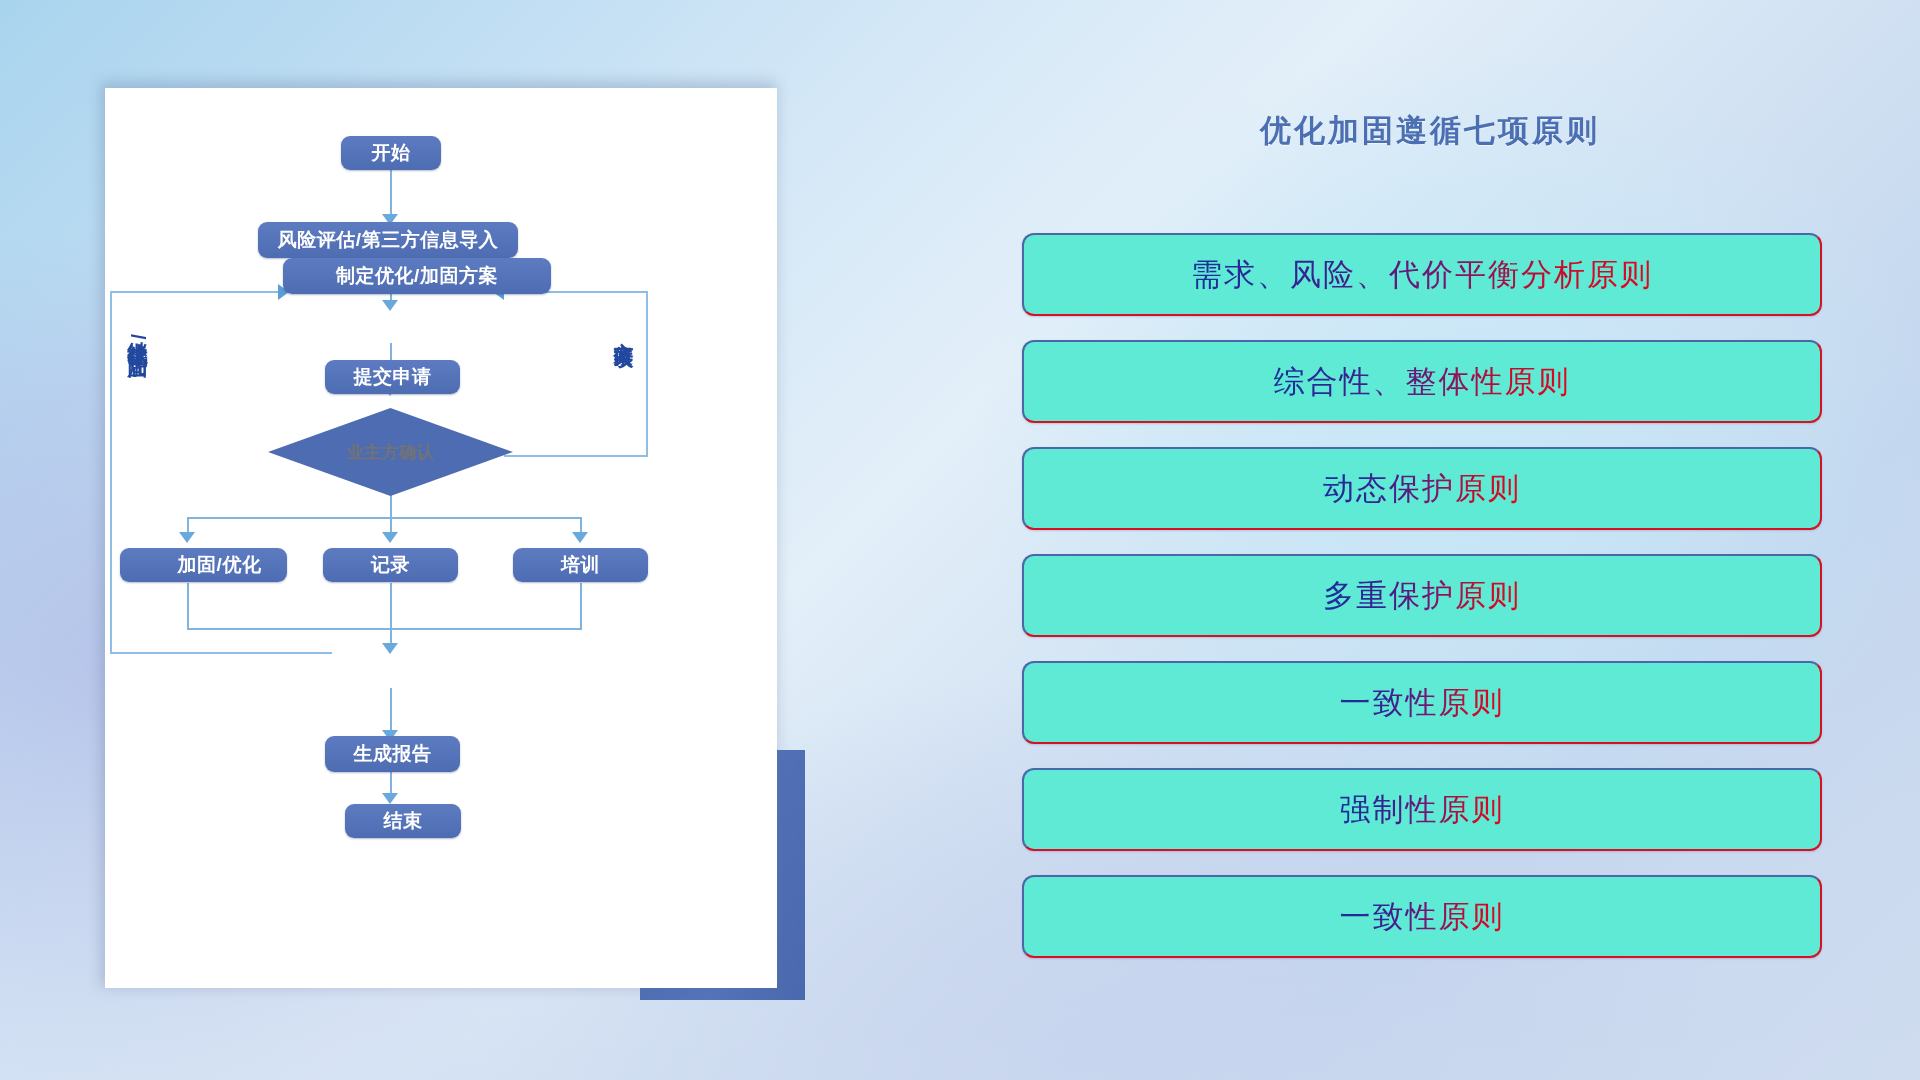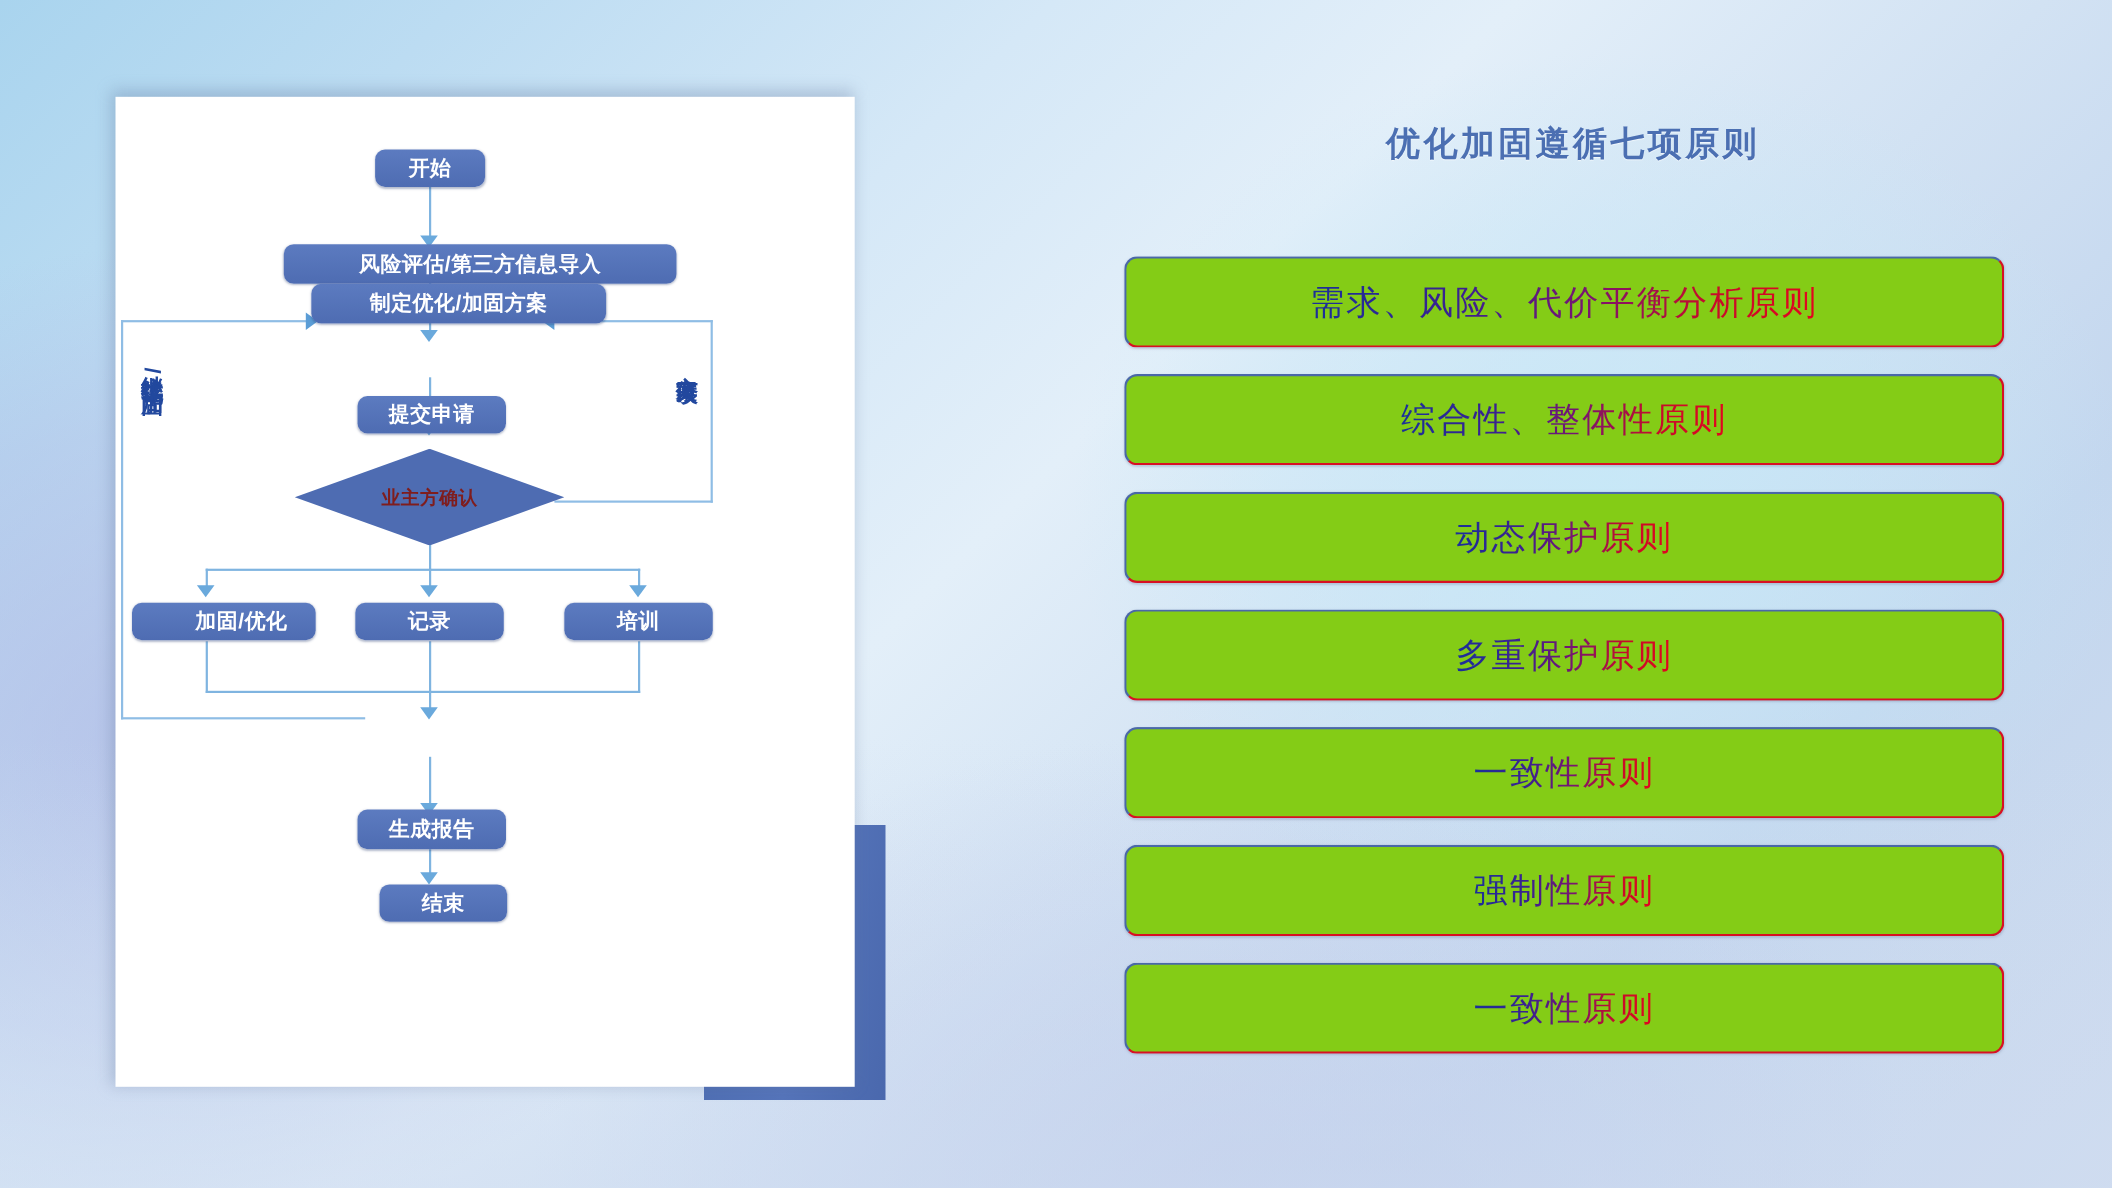--- a/index.html
+++ b/index.html
@@ -65,21 +65,21 @@
     font-weight:bold;
     display:flex;align-items:center;justify-content:center;
     box-shadow:0 1px 2px rgba(40,60,110,.35);
     white-space:nowrap;
     letter-spacing:.5px;
     text-align:center;
   }
   .diamond{
     position:absolute;
     display:flex;align-items:center;justify-content:center;
-    color:#7f1d1d;font-weight:bold;white-space:nowrap;letter-spacing:.5px;
+    color:#737373;font-weight:bold;white-space:nowrap;letter-spacing:.5px;
   }
   .diamond .dshape{
     position:absolute;inset:0;
     background:#4e6cb2;
     clip-path:polygon(50% 0,100% 50%,50% 100%,0 50%);
   }
   .diamond .dtext{position:relative;z-index:2;}
 
   .vlabel{
     position:absolute;
@@ -101,21 +101,21 @@
     letter-spacing:3px;
     text-shadow:0 1px 1px rgba(255,255,255,.65);
   }
   #principle-list{
     position:absolute;left:1022px;top:233px;width:800px;
   }
   .pbox{
     position:relative;
     height:79px;
     margin-bottom:24px;
-    background:#84cc16;
+    background:#5eead4;
     border-radius:12px;
     border-top:2px solid #4a68a8;
     border-left:2px solid #4a68a8;
     border-right:2px solid #d81023;
     border-bottom:2px solid #d81023;
     box-shadow:0 1px 2px rgba(120,135,165,.35);
     display:flex;align-items:center;justify-content:center;text-align:center;
   }
   .ptext{
     font-size:31px;
@@ -179,21 +179,21 @@
   <div class="arw arw-d" style="left:277px;top:555px;"></div>
 
   <div class="ln lnv" style="left:285px;top:600px;height:48px;"></div>
   <div class="arw arw-d" style="left:277px;top:642px;"></div>
 
   <div class="ln lnv" style="left:285px;top:684px;height:27px;"></div>
   <div class="arw arw-d" style="left:277px;top:705px;"></div>
 
   <div class="node" style="left:236px;top:48px;width:100px;height:34px;font-size:19px;">开始</div>
 
-  <div class="node" style="left:153px;top:134px;width:357px;height:36px;font-size:19px;">风险评估/第三方信息导入</div>
+  <div class="node" style="left:153px;top:134px;width:260px;height:36px;font-size:19px;">风险评估/第三方信息导入</div>
 
   <div class="node" style="left:178px;top:170px;width:268px;height:36px;font-size:19px;">制定优化/加固方案</div>
 
   <div class="node" style="left:220px;top:272px;width:135px;height:34px;font-size:19px;">提交申请</div>
 
   <div class="diamond" style="left:163px;top:320px;width:245px;height:88px;font-size:17px;">
     <span class="dshape"></span>
     <span class="dtext">业主方确认</span>
   </div>
 

